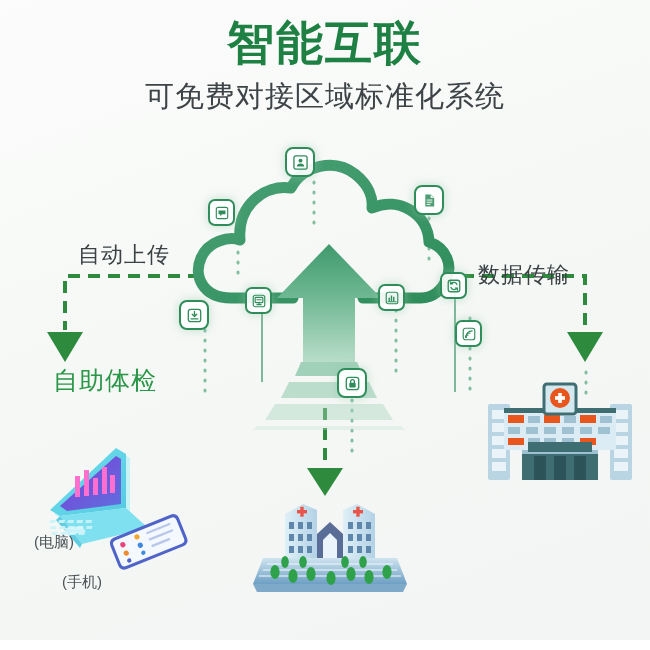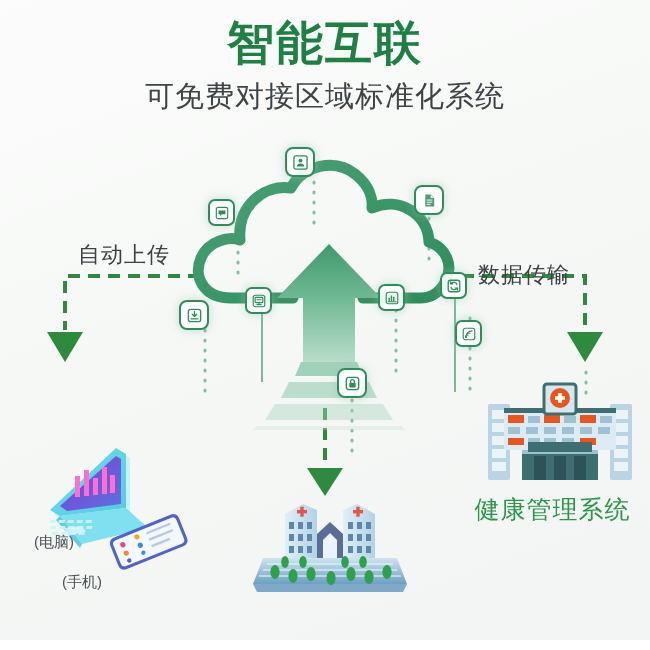--- a/index.html
+++ b/index.html
@@ -237,20 +237,21 @@
     <div class="badge" style="left:152px;top:228px;">
       <svg width="15" height="15" viewBox="0 0 16 16" fill="none" stroke="#2f8d5b" stroke-width="1.4">
         <rect x="1.4" y="1.4" width="13.2" height="13.2" rx="2.6"></rect>
         <rect x="4.6" y="7.2" width="6.8" height="5" rx="1" fill="#2f8d5b" stroke="none"></rect>
         <path d="M6 7.2V5.8a2 2 0 0 1 4 0v1.4" stroke-linecap="round"></path>
       </svg>
     </div>
   </div>
 
   <div class="cap left">
+    <div>自助体检</div>
   </div>
 
   <div class="art" style="left:12px;top:440px;width:190px;height:170px;">
     <svg width="190" height="170" viewBox="0 0 190 170">
       <defs>
         <linearGradient id="scr" x1="0" y1="0" x2="1" y2="1">
           <stop offset="0%" stop-color="#7b3fd4"></stop>
           <stop offset="100%" stop-color="#5f6fe0"></stop>
         </linearGradient>
         <linearGradient id="lidBody" x1="0" y1="0" x2="1" y2="1">
@@ -444,15 +445,14 @@
       <rect x="40" y="72" width="76" height="30" fill="#3f6e72"></rect>
       <rect x="40" y="72" width="76" height="4" fill="#9fc1d2"></rect>
       <g fill="#2c5357">
         <rect x="52" y="78" width="12" height="24"></rect>
         <rect x="72" y="78" width="12" height="24"></rect>
         <rect x="92" y="78" width="12" height="24"></rect>
       </g>
       <rect x="46" y="64" width="64" height="10" fill="#3f6e72"></rect>
     </svg>
   </div>
-  <div class="cap right">健康管理系统</div>
 
 </div>
 
 </body></html>

